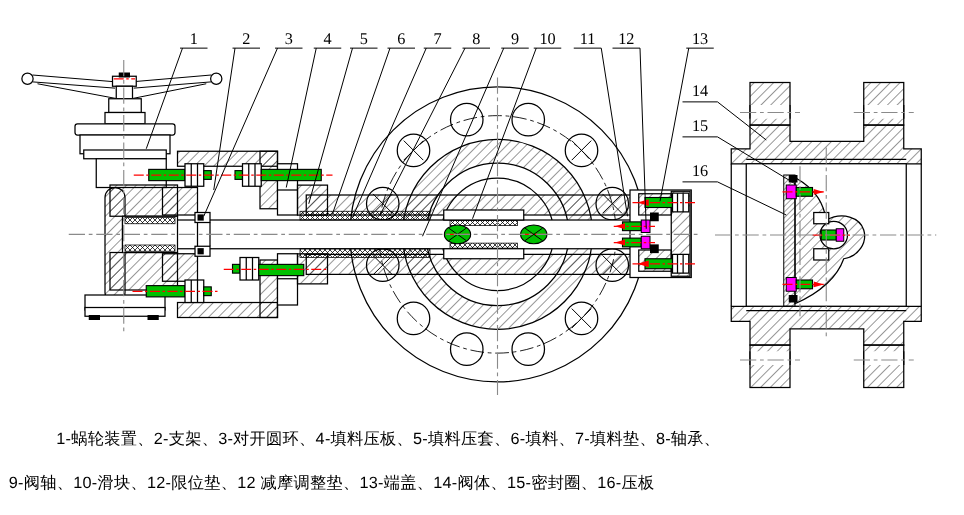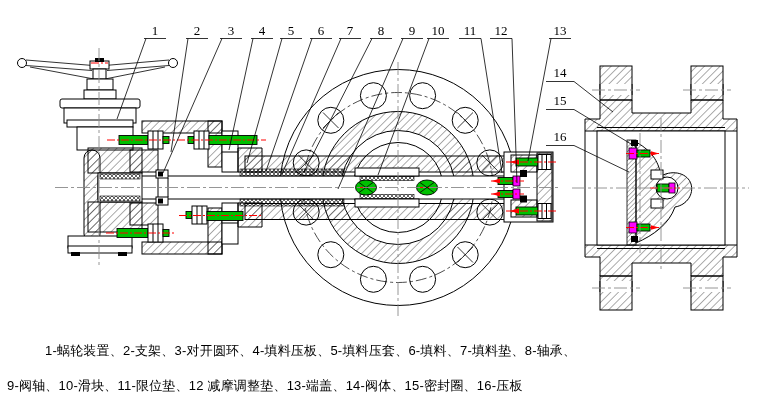--- a/index.html
+++ b/index.html
@@ -275,15 +275,15 @@
     <text class="num" x="470" y="35">11</text>
     <text class="num" x="501" y="35">12</text>
     <text class="num" x="560" y="35">13</text>
     <text class="num" x="560" y="77">14</text>
     <text class="num" x="560" y="105">15</text>
     <text class="num" x="560" y="141">16</text>
   </g>
 </svg>
 
 <div class="caption-line line1">1-蜗轮装置、2-支架、3-对开圆环、4-填料压板、5-填料压套、6-填料、7-填料垫、8-轴承、</div>
-<div class="caption-line line2">9-阀轴、10-滑块、11-限位垫、12 减摩调整垫、13-端盖、14-阀体、15-密封圈、16-压板</div>
+<div class="caption-line line2">9-阀轴、10-滑块、12-限位垫、12 减摩调整垫、13-端盖、14-阀体、15-密封圈、16-压板</div>
 
 </div>
 
 </body></html>

